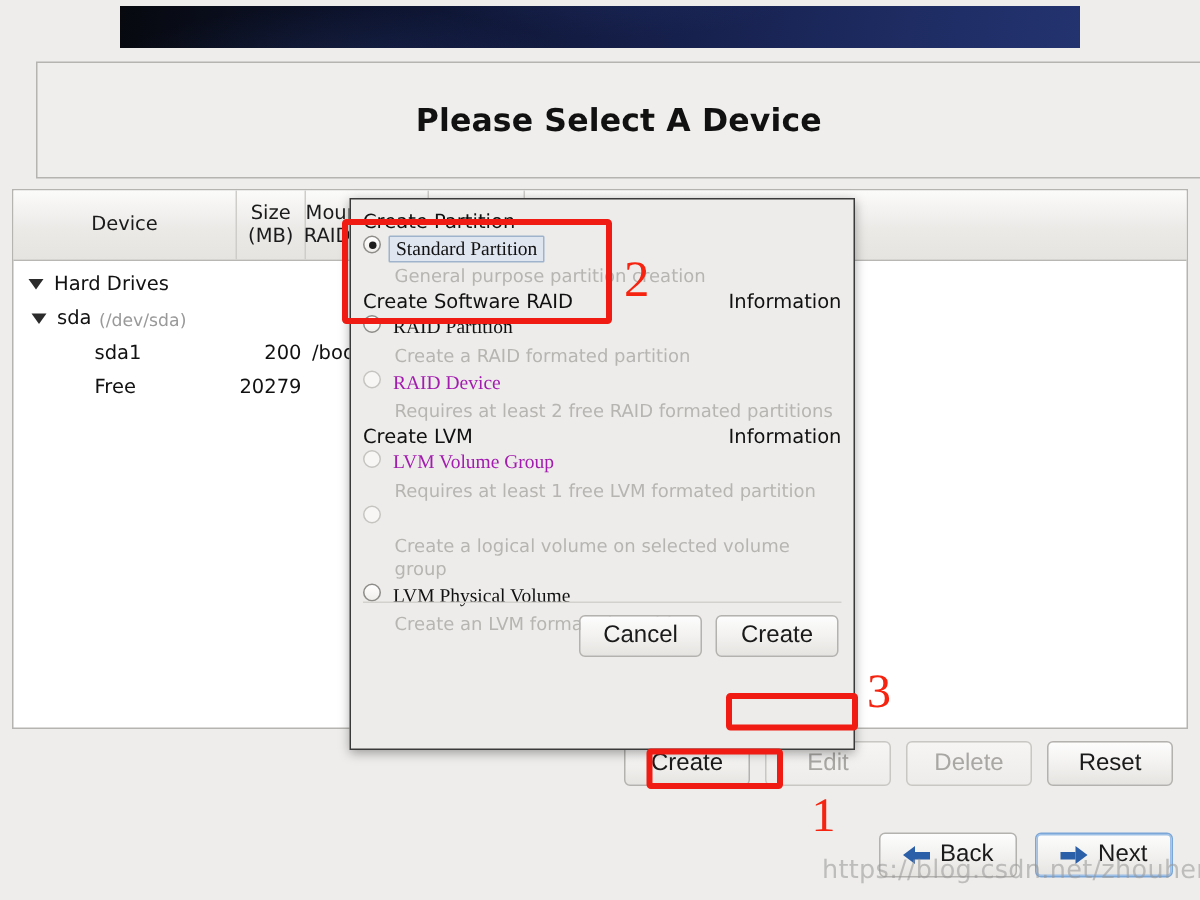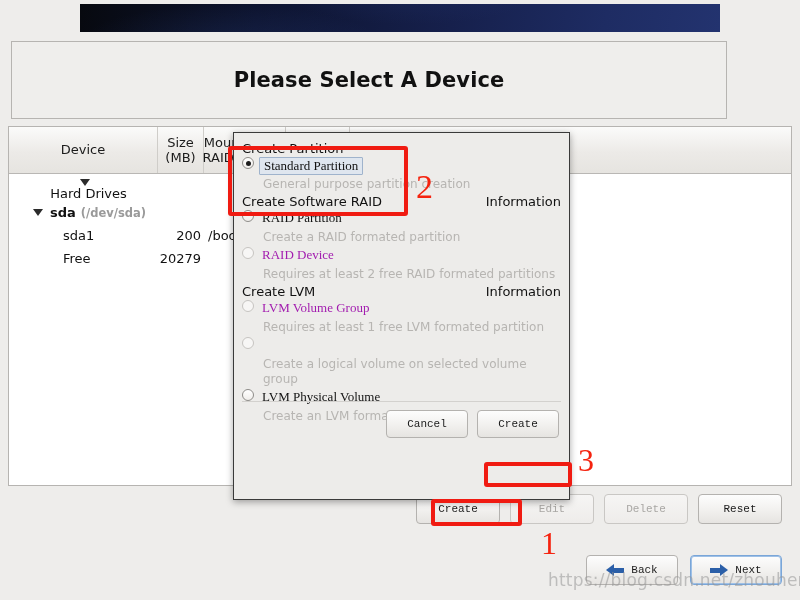--- a/index.html
+++ b/index.html
@@ -35,23 +35,23 @@
     position: absolute;
     left: 0; top: 0; right: 0; bottom: 0;
     background:
       radial-gradient(ellipse 220px 60px at 150px 42px, rgba(60,90,170,0.18), rgba(0,0,0,0) 70%),
       radial-gradient(ellipse 180px 44px at 330px -10px, rgba(50,75,150,0.14), rgba(0,0,0,0) 70%);
   }
 
   
   .title-panel {
     position: absolute;
-    left: 11px;
+    left: 24px;
     top: 41px;
-    width: 716px;
+    width: 777px;
     height: 78px;
     background: #efeeec;
     border: 1px solid #b6b4b1;
     box-sizing: border-box;
     display: flex;
     align-items: center;
     justify-content: center;
   }
   .title-panel h1 {
     margin: 0;
@@ -111,22 +111,22 @@
 
   .twisty {
     display: inline-block;
     width: 0; height: 0;
     border-left: 5px solid transparent;
     border-right: 5px solid transparent;
     border-top: 7px solid #2b2b2b;
     margin-right: 7px;
     flex: none;
   }
-  .indent-0 { padding-left: 10px; flex-direction: column; }
-  .indent-1 { padding-left: 24px; font-weight: bold; }
+  .indent-0 { padding-left: 10px; }
+  .indent-1 { padding-left: 12px; }
   .indent-2 { padding-left: 54px; }
   .dim { color: #9a9a9a; margin-left: 5px; font-size: 11.5px; }
 
   
   .action-row {
     position: absolute;
     left: 8px;
     top: 487px;
     width: 784px;
     height: 44px;
@@ -135,22 +135,22 @@
     justify-content: flex-end;
     gap: 10px;
     padding-right: 10px;
     box-sizing: border-box;
   }
 
   .btn {
     min-width: 84px;
     height: 30px;
     padding: 0 2px;
-    font-size: 11px;
-    font-family: Liberation Mono, monospace;
+    font-size: 16px;
+    font-family: Liberation Sans, sans-serif;
     color: #1a1a1a;
     background: linear-gradient(#fdfdfd, #f2f1ef 52%, #e6e4e1);
     border: 1px solid #b4b2af;
     border-radius: 4px;
     box-sizing: border-box;
     display: inline-flex;
     align-items: center;
     justify-content: center;
     cursor: default;
   }

